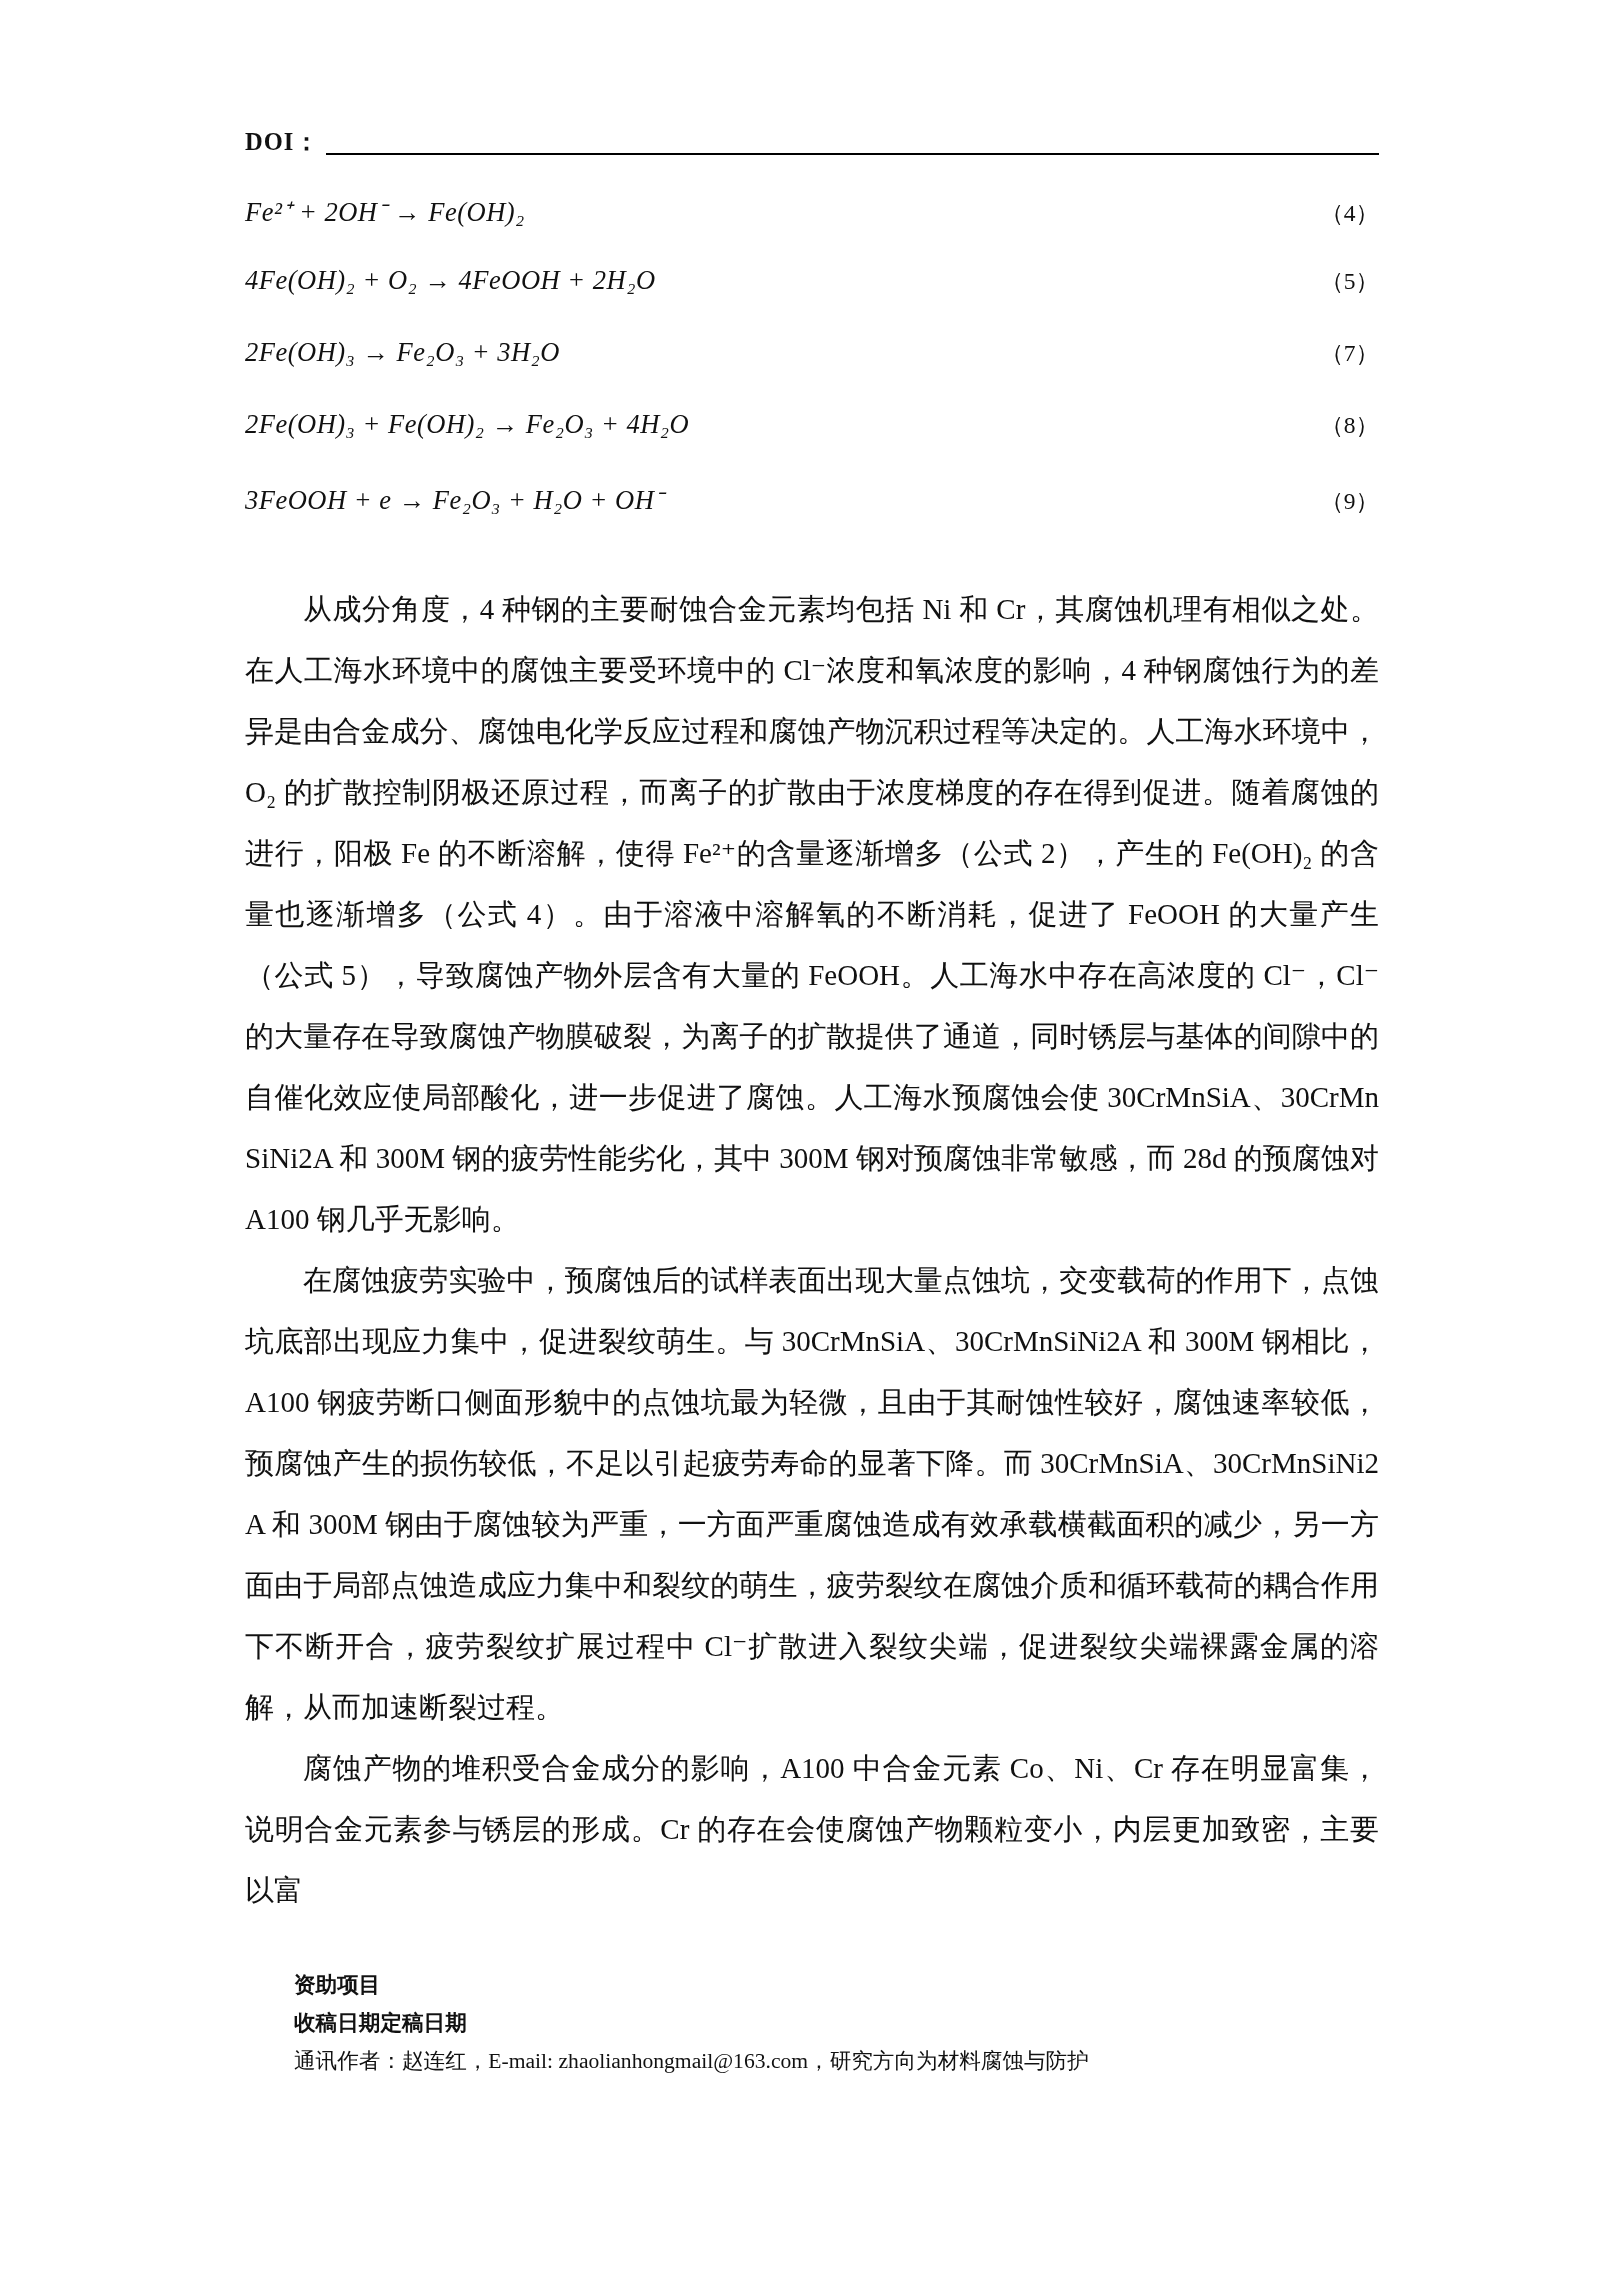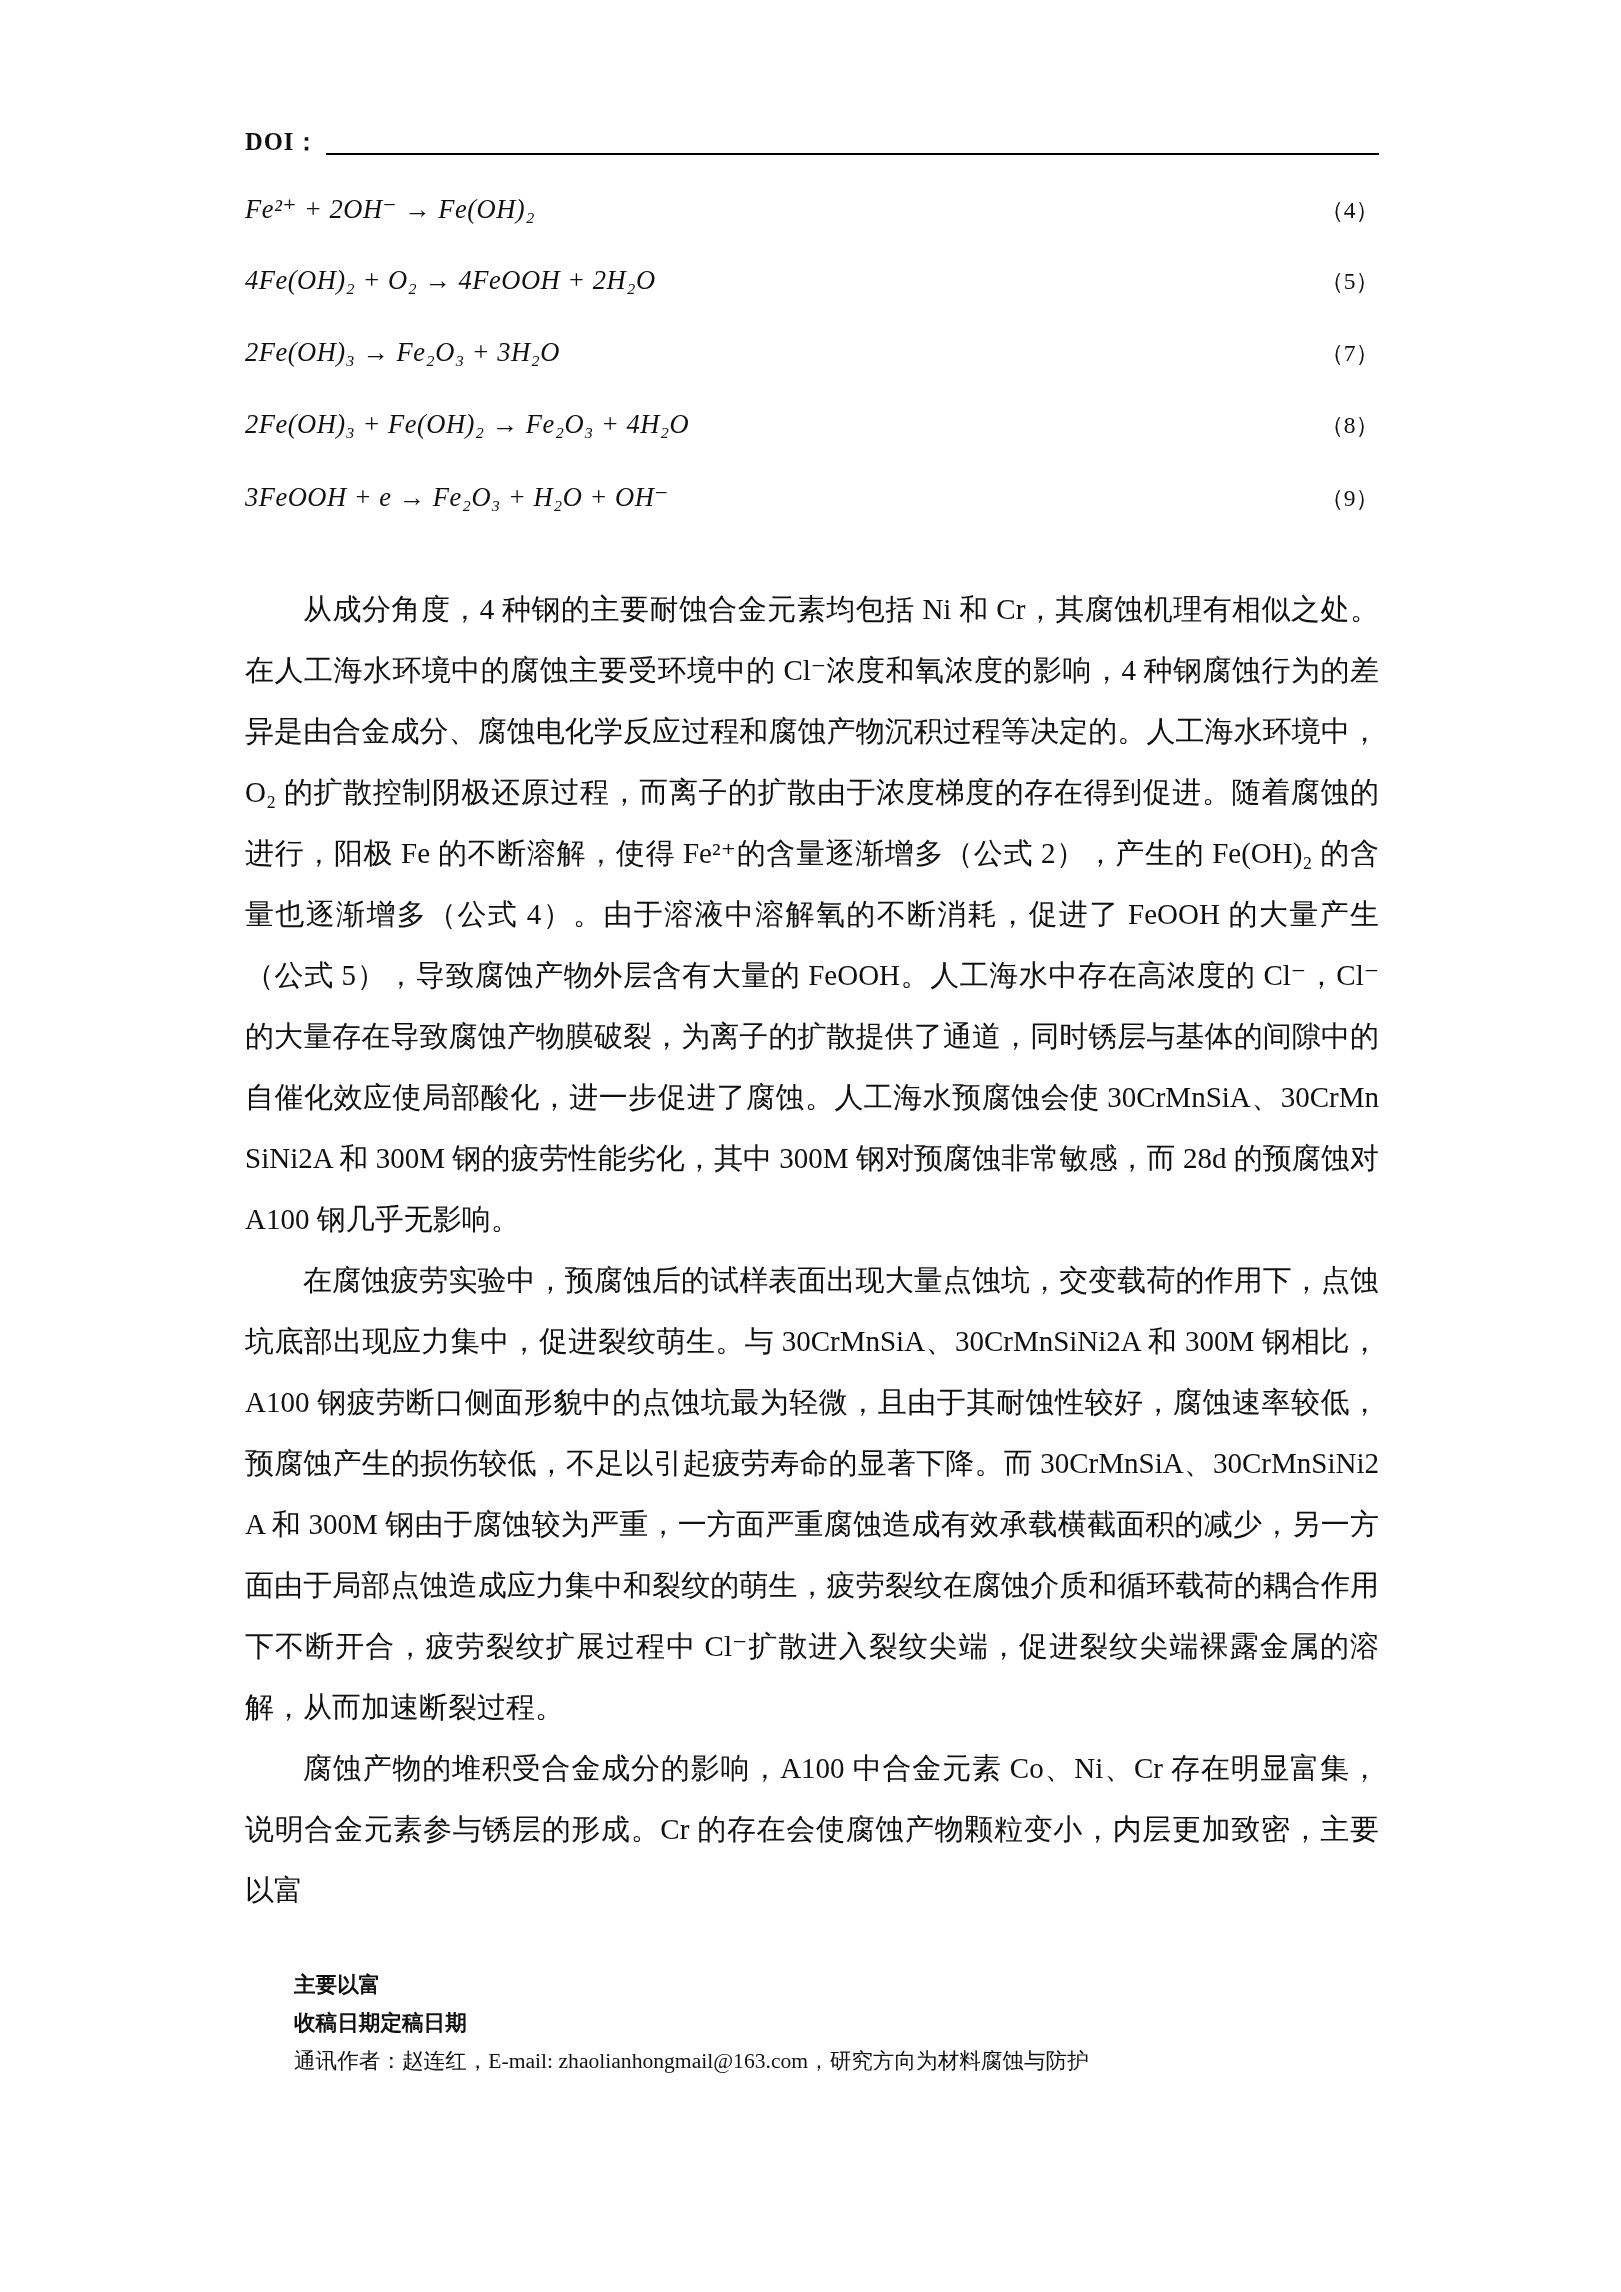--- a/index.html
+++ b/index.html
@@ -37,20 +37,21 @@
     margin-left: 5.9px;
   }
   .equations {
     margin-top: 35px;
   }
   .eq-row {
     display: flex;
     justify-content: space-between;
     align-items: baseline;
     height: 72px;
+    font-family: Liberation Serif, serif;
   }
   .eq-formula {
     font-style: italic;
     font-size: 26.5px;
     letter-spacing: 0.5px;
   }
   .eq-number {
     font-style: normal;
     font-size: 23.5px;
   }
@@ -107,20 +108,20 @@
       </div>
     </div>
 
     <div class="body-text">
       <p class="para">从成分角度，4 种钢的主要耐蚀合金元素均包括 Ni 和 Cr，其腐蚀机理有相似之处。在人工海水环境中的腐蚀主要受环境中的 Cl⁻浓度和氧浓度的影响，4 种钢腐蚀行为的差异是由合金成分、腐蚀电化学反应过程和腐蚀产物沉积过程等决定的。人工海水环境中，O₂ 的扩散控制阴极还原过程，而离子的扩散由于浓度梯度的存在得到促进。随着腐蚀的进行，阳极 Fe 的不断溶解，使得 Fe²⁺的含量逐渐增多（公式 2），产生的 Fe(OH)₂ 的含量也逐渐增多（公式 4）。由于溶液中溶解氧的不断消耗，促进了 FeOOH 的大量产生（公式 5），导致腐蚀产物外层含有大量的 FeOOH。人工海水中存在高浓度的 Cl⁻，Cl⁻的大量存在导致腐蚀产物膜破裂，为离子的扩散提供了通道，同时锈层与基体的间隙中的自催化效应使局部酸化，进一步促进了腐蚀。人工海水预腐蚀会使 30CrMnSiA、30CrMnSiNi2A 和 300M 钢的疲劳性能劣化，其中 300M 钢对预腐蚀非常敏感，而 28d 的预腐蚀对 A100 钢几乎无影响。</p>
       <p class="para">在腐蚀疲劳实验中，预腐蚀后的试样表面出现大量点蚀坑，交变载荷的作用下，点蚀坑底部出现应力集中，促进裂纹萌生。与 30CrMnSiA、30CrMnSiNi2A 和 300M 钢相比，A100 钢疲劳断口侧面形貌中的点蚀坑最为轻微，且由于其耐蚀性较好，腐蚀速率较低，预腐蚀产生的损伤较低，不足以引起疲劳寿命的显著下降。而 30CrMnSiA、30CrMnSiNi2A 和 300M 钢由于腐蚀较为严重，一方面严重腐蚀造成有效承载横截面积的减少，另一方面由于局部点蚀造成应力集中和裂纹的萌生，疲劳裂纹在腐蚀介质和循环载荷的耦合作用下不断开合，疲劳裂纹扩展过程中 Cl⁻扩散进入裂纹尖端，促进裂纹尖端裸露金属的溶解，从而加速断裂过程。</p>
       <p class="para">腐蚀产物的堆积受合金成分的影响，A100 中合金元素 Co、Ni、Cr 存在明显富集，说明合金元素参与锈层的形成。Cr 的存在会使腐蚀产物颗粒变小，内层更加致密，主要以富</p>
     </div>
 
     <div class="footer">
-      <div class="footer-line bold">主要以富</div>
+      <div class="footer-line bold">资助项目</div>
       <div class="footer-line bold">收稿日期定稿日期</div>
       <div class="footer-line">通讯作者：赵连红，E-mail: zhaolianhongmail@163.com，研究方向为材料腐蚀与防护</div>
     </div>
 
   </div>
 </div>
 
 
 </body></html>

